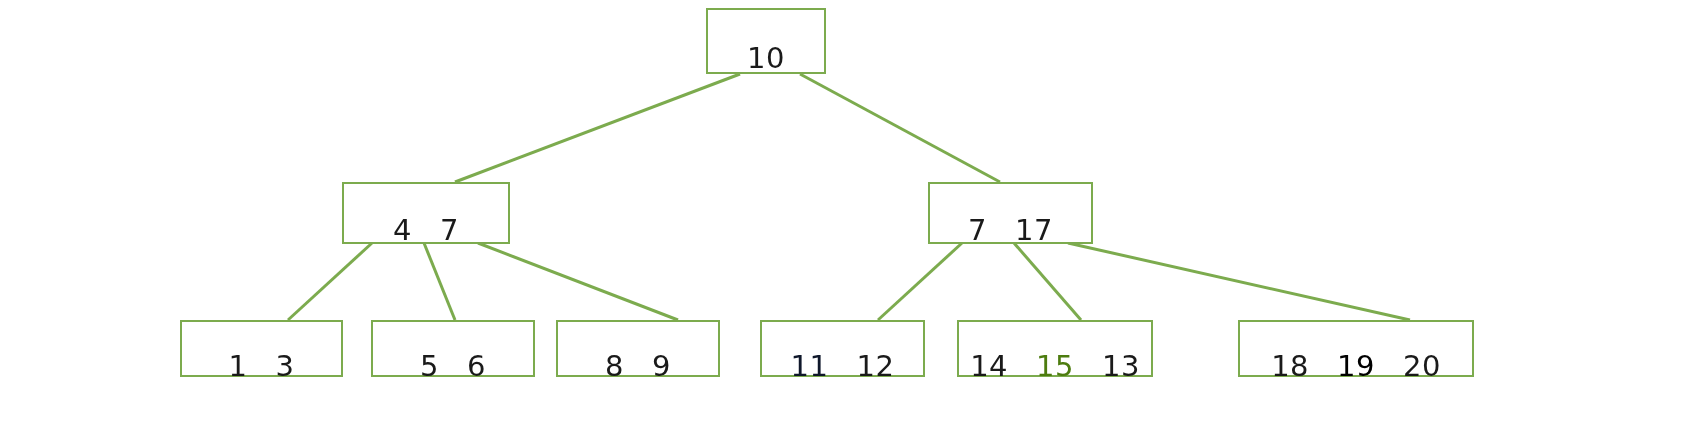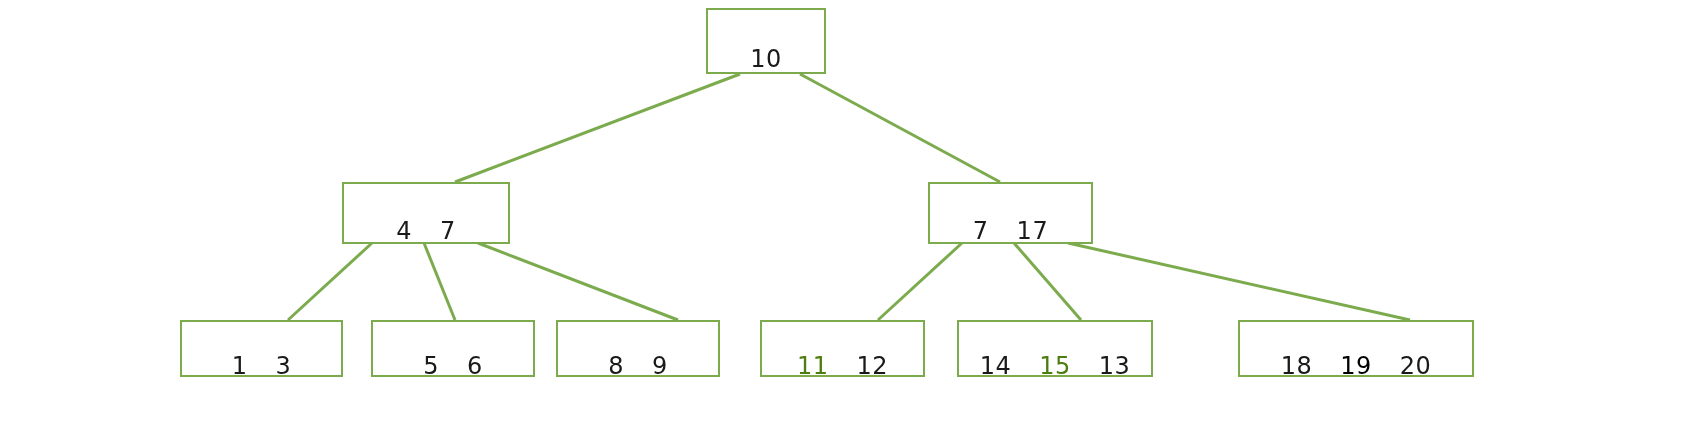--- a/index.html
+++ b/index.html
@@ -34,21 +34,21 @@
     justify-content: center;
     color: #1a1a1a;
     font-size: 31px;
     line-height: 1;
     letter-spacing: 0.5px;
     white-space: nowrap;
   }
   .key {
     display: inline-block;
     color: #1a1a1a;
-    font-size: 24px;
+    font-size: 29px;
     margin-top: 35px;
   }
   .node .key + .key {
     margin-left: 28px;
   }
 </style>
 </head>
 <body>
 
 <div id="canvas">
@@ -80,21 +80,21 @@
       </div>
       <div class="node" style="left: 371px; top: 320px; width: 164px; height: 57px; border-color: rgb(124, 171, 78);">
         <span class="key" style="color: rgb(26, 26, 26);">5</span>
         <span class="key" style="color: rgb(26, 26, 26);">6</span>
       </div>
       <div class="node" style="left: 556px; top: 320px; width: 164px; height: 57px; border-color: rgb(124, 171, 78);">
         <span class="key" style="color: rgb(26, 26, 26);">8</span>
         <span class="key" style="color: rgb(26, 26, 26);">9</span>
       </div>
       <div class="node" style="left: 760px; top: 320px; width: 165px; height: 57px; border-color: rgb(124, 171, 78);">
-        <span class="key" style="color: #4d7c0f;">11</span>
+        <span class="key" style="color: #0f172a;">11</span>
         <span class="key" style="color: rgb(26, 26, 26);">12</span>
       </div>
       <div class="node" style="left: 957px; top: 320px; width: 196px; height: 57px; border-color: rgb(124, 171, 78);">
         <span class="key" style="color: rgb(26, 26, 26);">14</span>
         <span class="key" style="color: #4d7c0f;">15</span>
         <span class="key" style="color: rgb(26, 26, 26);">13</span>
       </div>
       <div class="node" style="left: 1238px; top: 320px; width: 236px; height: 57px; border-color: rgb(124, 171, 78);">
         <span class="key" style="color: rgb(26, 26, 26);">18</span>
         <span class="key" style="color: #000000;">19</span>

